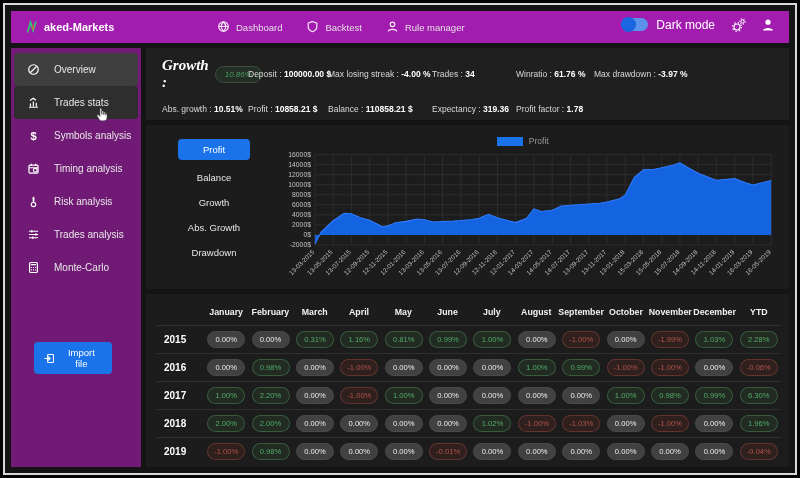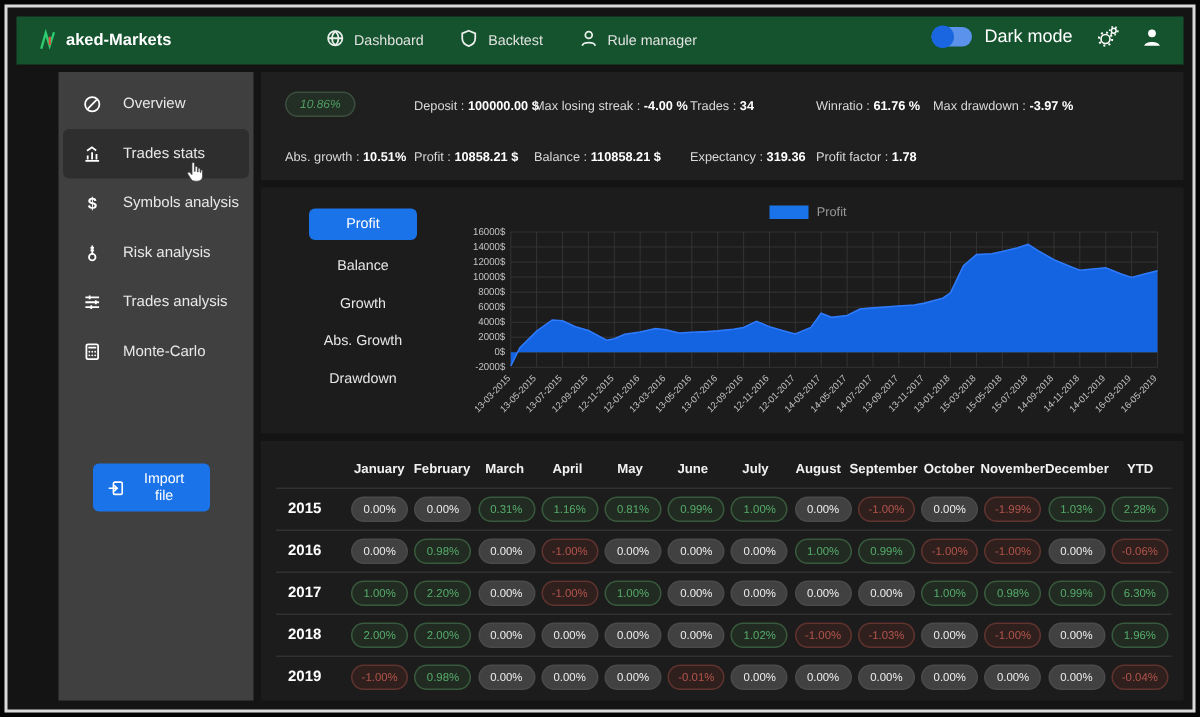--- a/index.html
+++ b/index.html
@@ -1,33 +1,33 @@
 <!DOCTYPE html>
 <html><head>
 <meta charset="utf-8">
 <style>
   html,body{margin:0;padding:0;width:800px;height:478px;overflow:hidden;background:#050505;}
   *{box-sizing:border-box;}
   .app{position:relative;width:794px;height:472px;margin:3px;border:2px solid #d9d9d9;background:#141414;
        padding:6px;display:flex;flex-direction:column;gap:5px;font-family:"Liberation Sans",sans-serif;}
   
-  .topbar{height:20px;min-height:32px;background:#14532d;display:flex;align-items:center;padding:16px 14px;}
+  .topbar{height:20px;min-height:32px;background:#a21caf;display:flex;align-items:center;padding:16px 14px;}
   .brand{display:flex;align-items:center;gap:3px;color:#fff;font-weight:bold;font-size:11px;width:180px;}
   .topnav{display:flex;height:32px;}
   .nav-item{display:flex;align-items:center;gap:6px;color:#e2e2e2;font-size:9.5px;padding:0 12px;cursor:pointer;}
   .nav-item.active{background:#4e4e4e;}
   .nav-item svg{opacity:.9;}
   .topbar-right{margin-left:auto;display:flex;align-items:flex-start;gap:16px;}
   .darkmode{display:flex;align-items:center;gap:8px;color:#fff;font-size:12px;}
   .toggle{width:27px;height:13px;border-radius:8px;background:#5b93ec;position:relative;}
   .toggle .knob{position:absolute;left:0;top:-1px;width:15px;height:15px;border-radius:50%;background:#1a66e0;}
   .top-icons{display:flex;align-items:center;gap:14px;color:#fff;}
   
   .bodyrow{flex:1;display:flex;gap:5px;min-height:0;}
-  .sidebar{width:130px;min-width:130px;background:#404040;padding:5px 3px;display:flex;flex-direction:column;position:relative;margin-left:28px;}
+  .sidebar{width:130px;min-width:130px;background:#701a75;padding:5px 3px;display:flex;flex-direction:column;position:relative;}
   .side-item{display:flex;align-items:center;gap:13px;height:33px;padding:0 6px 0 12px;color:#e8e8e8;
              font-size:10px;border-radius:4px;cursor:pointer;}
   .side-item .ic{width:15px;display:flex;justify-content:center;color:#fff;font-size:11px;}
   .side-item.active{background:#3f3f3f;}
   .side-item.hovered{background:#2e2e2e;}
   .import-btn{margin:58px 0 0 20px;display:flex;align-items:center;gap:6px;background:#1a73e8;color:#fff;
               border:none;border-radius:4px;font-size:9.5px;padding:5px 10px;width:78px;cursor:pointer;
               font-family:"Liberation Sans",sans-serif;}
   .cursor-overlay{position:absolute;left:84px;top:58px;pointer-events:none;}
   
@@ -146,20 +146,30 @@
           </div>
           <div class="side-item">
             <span class="ic">
               <span style="font-weight:bold;font-size:11px">$</span>
             </span>
             <span>Symbols analysis</span>
           </div>
           <div class="side-item">
             <span class="ic">
               <svg width="13" height="13" viewBox="0 0 12 12" fill="none" stroke="#fff" stroke-width="1.1">
+                <rect x="1.8" y="2.8" width="8.4" height="7.4" rx="1"></rect>
+                <path d="M4 1.6v2.2M8 1.6v2.2M1.8 5.3h8.4"></path>
+                <circle cx="7.6" cy="7.6" r="1.7"></circle>
+              </svg>
+            </span>
+            <span>Timing analysis</span>
+          </div>
+          <div class="side-item">
+            <span class="ic">
+              <svg width="13" height="13" viewBox="0 0 12 12" fill="none" stroke="#fff" stroke-width="1.1">
                 <circle cx="6" cy="8.7" r="2"></circle>
                 <path d="M6 7.2V1.6M4.9 3h2.2M4.9 4.6h2.2"></path>
               </svg>
             </span>
             <span>Risk analysis</span>
           </div>
           <div class="side-item">
             <span class="ic">
               <svg width="13" height="13" viewBox="0 0 12 12" fill="none" stroke="#fff" stroke-width="1.1">
                 <path d="M1.8 3h8.4M1.8 6h8.4M1.8 9h8.4M4.4 1.8v2.4M8.2 4.8v2.4M5.4 7.8v2.4"></path>
@@ -188,20 +198,21 @@
         <svg width="16" height="18" viewBox="0 0 16 18">
           <path d="M5 3c0-1 1.6-1 1.6 0v5.2l.5.1V5.6c0-.9 1.5-.9 1.5 0v2.9l.5.1V6.7c0-.8 1.3-.8 1.3 0v2.2l.5.1V7.9c0-.7 1.1-.7 1.1 0v3.6c0 2-1.3 3.3-3.3 3.3H7.2c-1.5 0-2.4-.6-3.2-1.9L2.2 10c-.5-.9.7-1.7 1.4-1l1.4 1.5z" fill="#fff" stroke="#444" stroke-width=".5"></path>
         </svg>
       </div>
     </aside>
 
     <main class="main">
 
       <section class="stats-panel" id="stats-grid">
           <div class="growth-cell">
+            <span class="growth-label">Growth :</span>
             <span class="growth-pill">10.86%</span>
           </div>
           <div class="stat"><span>Deposit</span> : <b>100000.00 $</b></div>
           <div class="stat"><span>Max losing streak</span> : <b>-4.00 %</b></div>
           <div class="stat"><span>Trades</span> : <b>34</b></div>
           <div class="stat"><span>Winratio</span> : <b>61.76 %</b></div>
           <div class="stat"><span>Max drawdown</span> : <b>-3.97 %</b></div>
           <div class="stat"><span>Abs. growth</span> : <b>10.51%</b></div>
           <div class="stat"><span>Profit</span> : <b>10858.21 $</b></div>
           <div class="stat"><span>Balance</span> : <b>110858.21 $</b></div>

